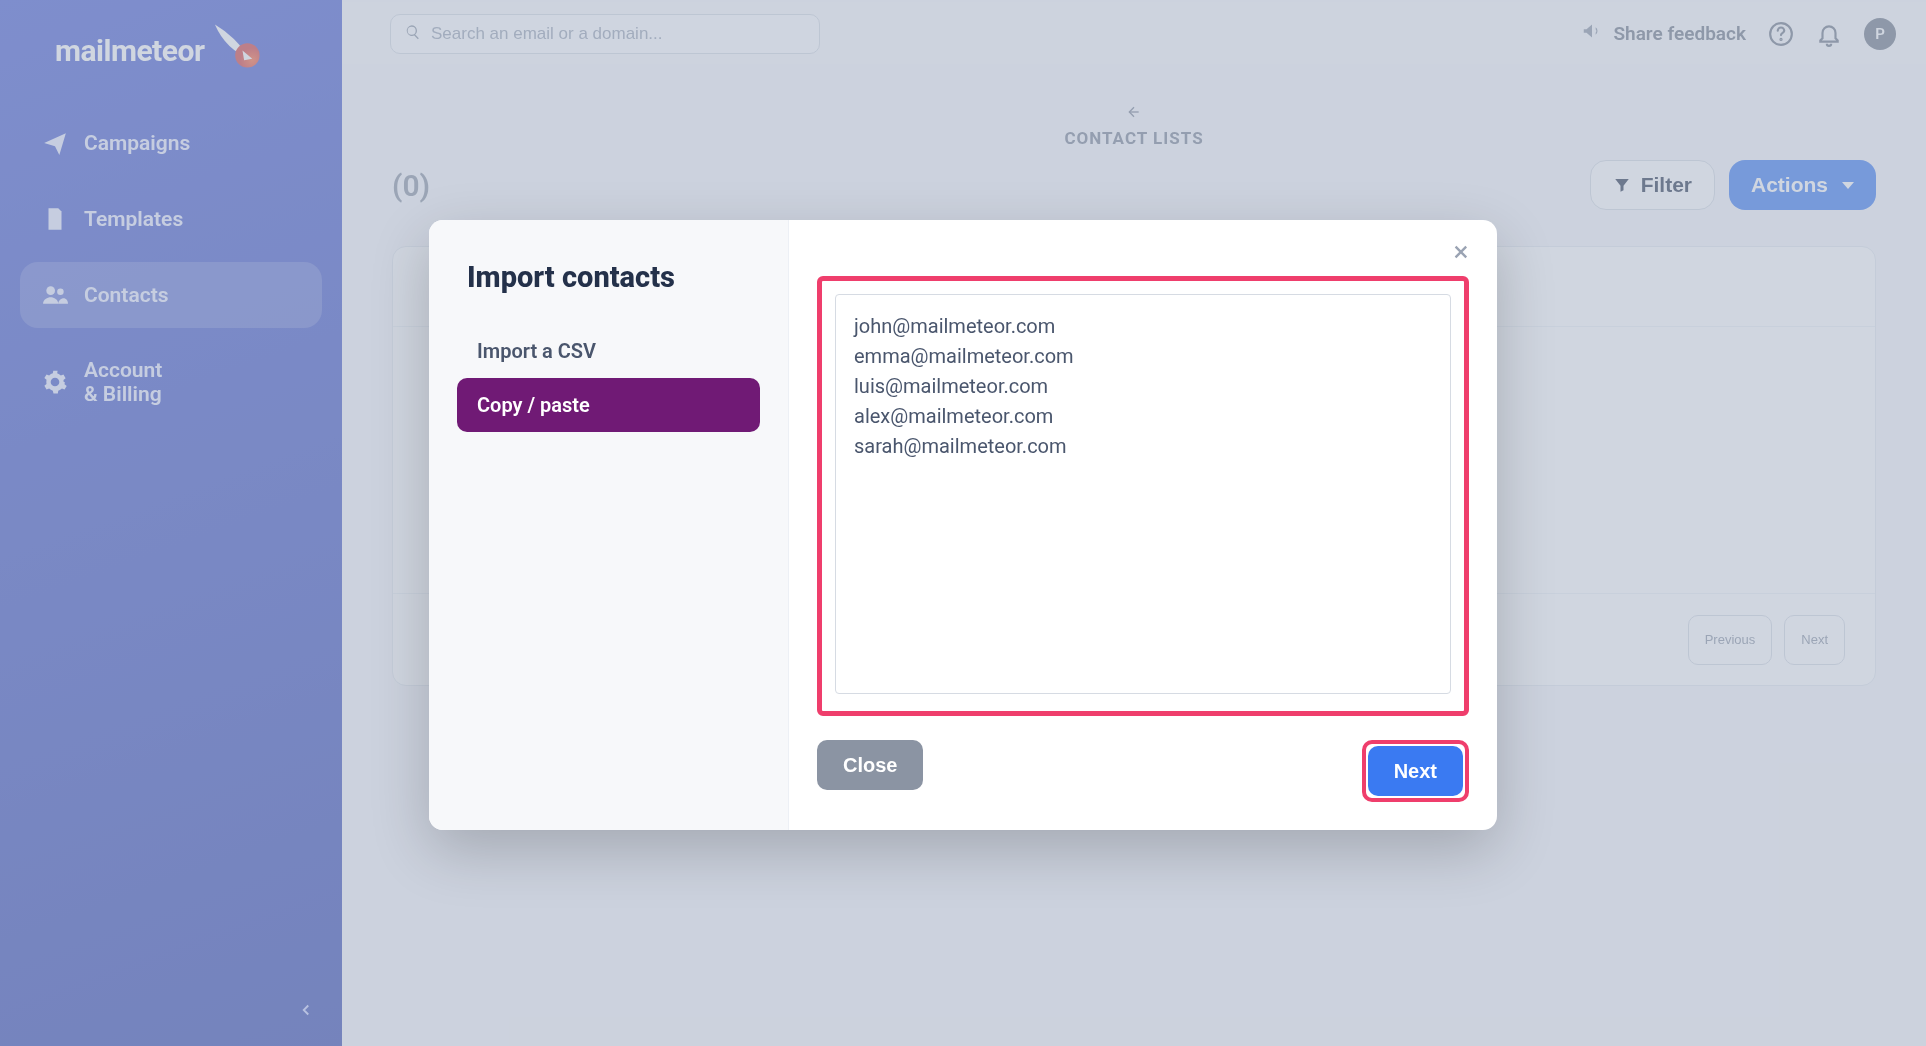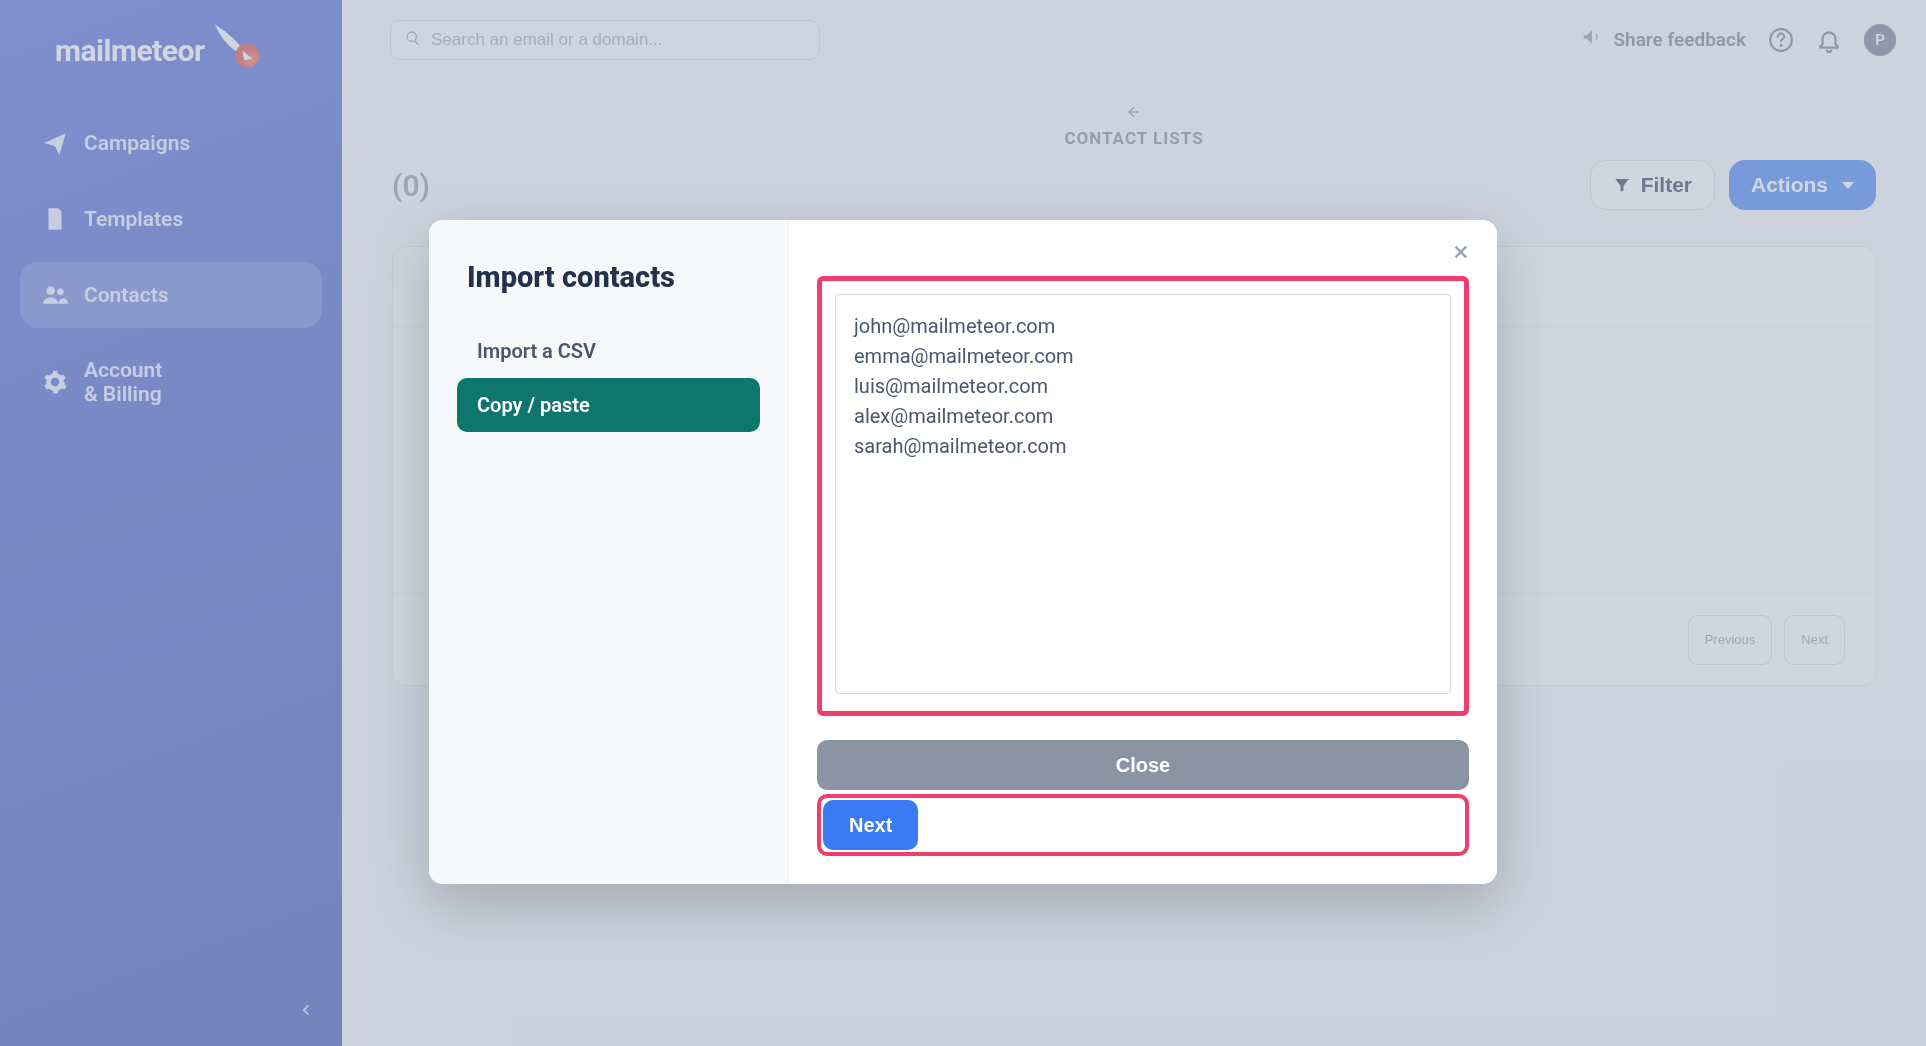--- a/index.html
+++ b/index.html
@@ -66,21 +66,21 @@
     bottom: 18px; right: 18px;
     width: 36px; height: 36px;
     display: flex; align-items: center; justify-content: center;
     color: #c9d1ff;
     cursor: pointer;
   }
 
   
   .topbar {
     position: absolute;
-    left: 342px; right: 0; top: 8px;
+    left: 342px; right: 0; top: 2px;
     height: 64px;
     border-bottom: 1px solid #e4e8ef;
     display: flex;
     align-items: center;
     padding: 0 30px 0 48px;
     gap: 20px;
     background: #f8f9fb;
   }
   .search {
     display: flex;
@@ -190,21 +190,21 @@
     padding: 40px 28px;
     border-right: 1px solid #edf0f5;
   }
   .modal-title { font-size: 29px; font-weight: 800; color: #24314a; margin-bottom: 30px; padding-left: 10px;}
   .modal-tab {
     height: 54px; border-radius: 10px;
     display: flex; align-items: center;
     padding: 0 20px; font-size: 20px; font-weight: 600;
     color: #4a566d; cursor: pointer;
   }
-  .modal-tab.active { background: #0f766e; color: #fff; }
+  .modal-tab.active { background: #701a75; color: #fff; }
   .modal-right {
     flex: 1;
     padding: 30px 28px 28px 28px;
     display: flex; flex-direction: column;
     position: relative;
   }
   .modal-close {
     position: absolute; top: 18px; right: 22px;
     width: 28px; height: 28px; cursor: pointer;
     color: #9aa3b3; font-size: 28px; line-height: 1;
@@ -219,23 +219,22 @@
   .paste-box {
     width: 100%; height: 400px;
     border: 1px solid #d6dbe3; border-radius: 4px;
     padding: 16px 18px;
     font-size: 20px; line-height: 1.5;
     color: #4a566d;
     font-family: inherit;
     resize: none; outline: none;
   }
   .modal-footer {
-    display: flex; justify-content: space-between; gap: 4px;
+    display: flex; justify-content: space-between; gap: 14px;
     margin-top: 24px;
-    flex-direction: column;
   }
   .mbtn {
     height: 50px; padding: 0 26px;
     border: none; border-radius: 10px;
     font-size: 20px; font-weight: 700; cursor: pointer;
   }
   .mbtn-secondary { background: #8b94a3; color: #fff; }
   .next-wrap { border: 4px solid #ef3e6c; border-radius: 10px; padding: 2px; }
   .mbtn-primary { background: #3a7af2; color: #fff; }
 </style>

